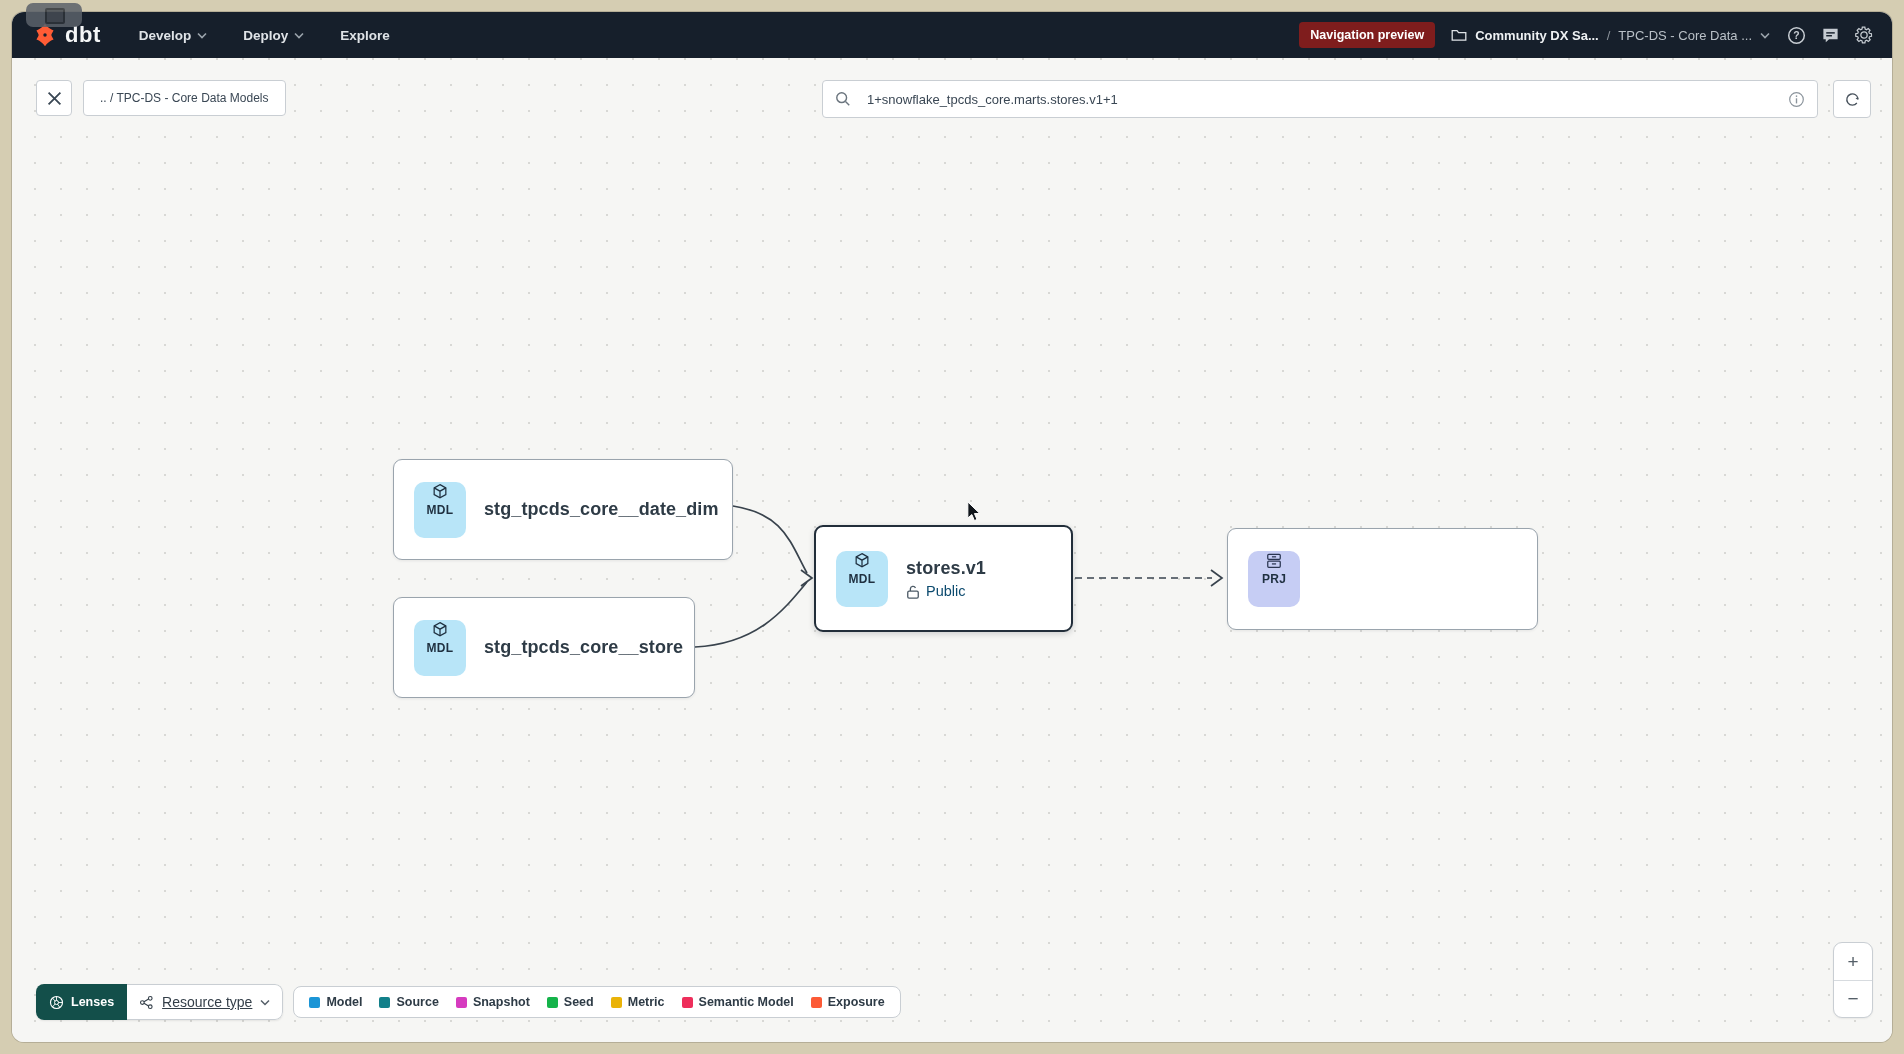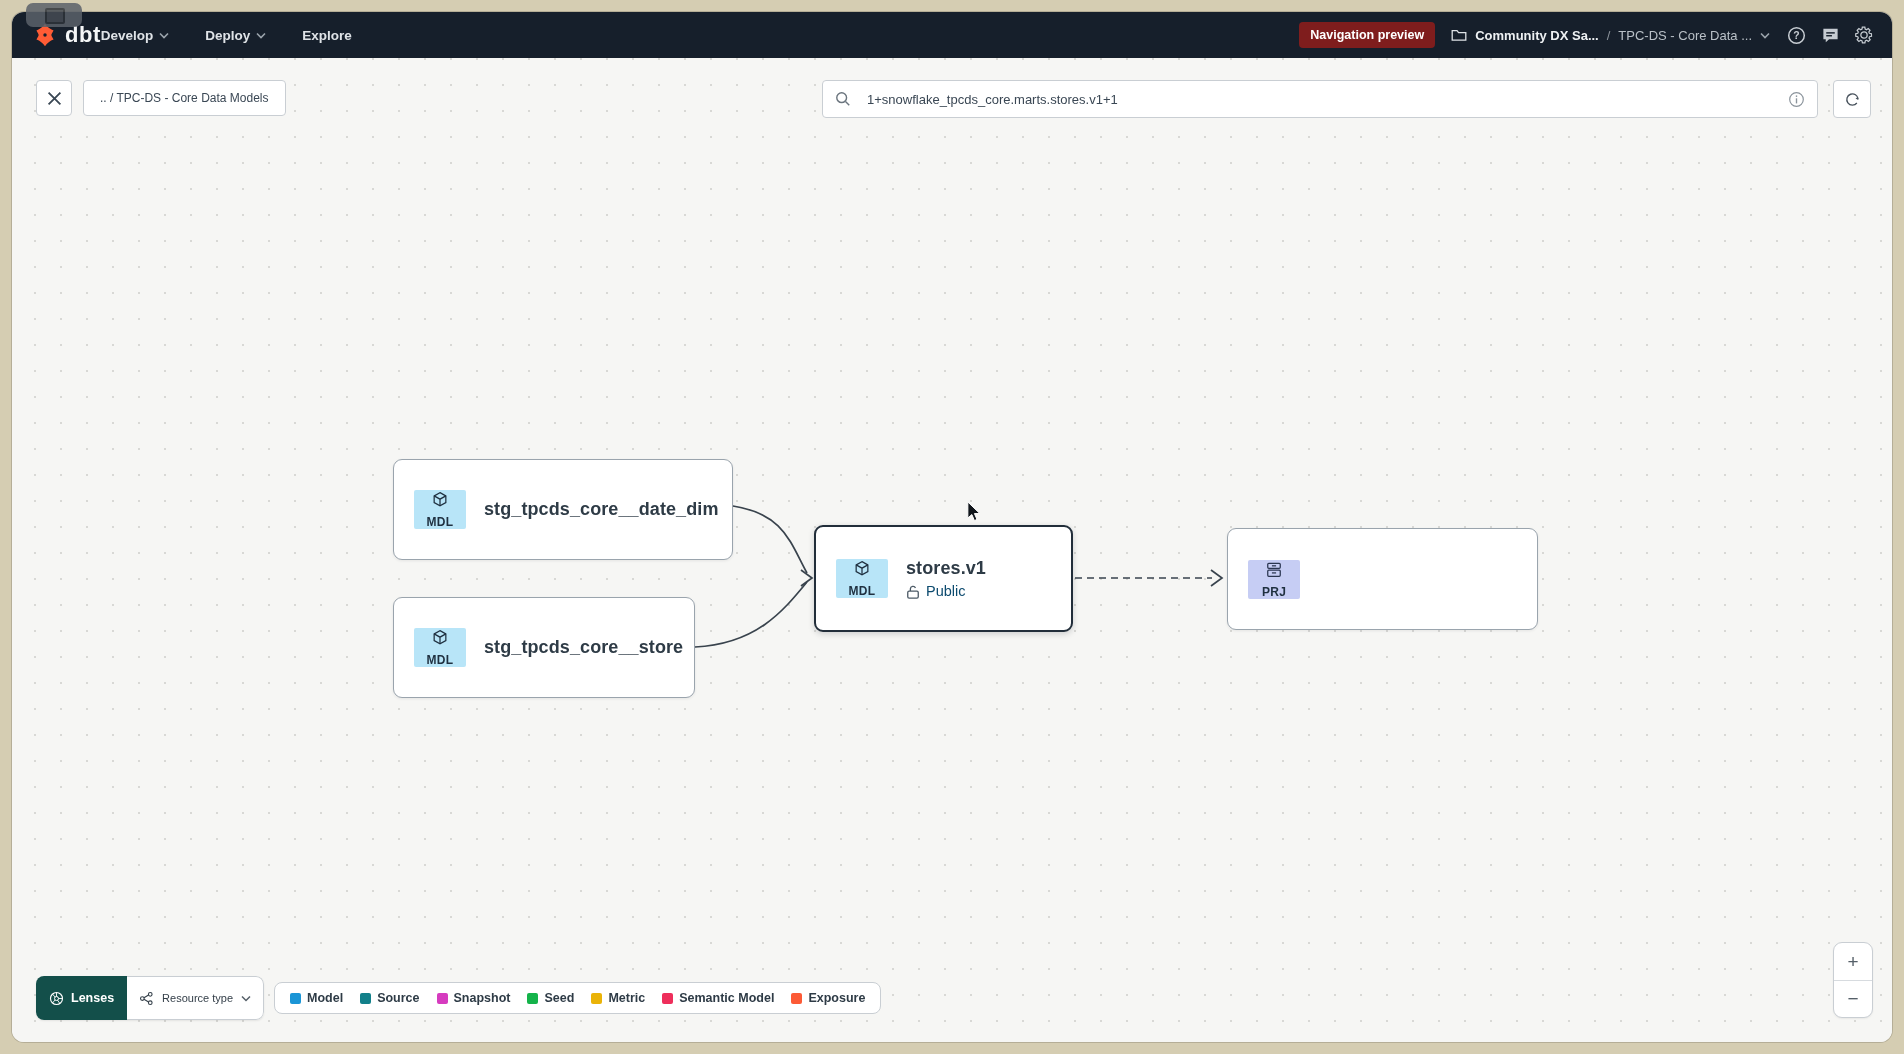--- a/index.html
+++ b/index.html
@@ -13,21 +13,21 @@
     display:flex; flex-direction:column;
   }
 
   
   .topnav{
     height:46px; flex:0 0 46px; background:#161f2b; display:flex; align-items:center;
     padding:0 18px 0 20px; color:#e6e9ec;
   }
   .brand{ display:flex; align-items:center; gap:7px; }
   .brand-text{ font-size:22px; font-weight:bold; color:#f4f6f7; letter-spacing:.5px; }
-  .menu{ display:flex; align-items:center; gap:36px; }
+  .menu{ display:flex; align-items:center; gap:36px; margin-left:38px; }
   .menu-item{ display:flex; align-items:center; gap:6px; font-size:13.5px; font-weight:bold; color:#dfe3e7; cursor:pointer; }
   .chev{ width:10px; height:7px; }
   .topnav-right{ margin-left:auto; display:flex; align-items:center; gap:16px; }
   .nav-preview{
     background:#7f1d1d; color:#fff; font-size:12.5px; font-weight:bold;
     padding:6px 11px; border-radius:4px; white-space:nowrap;
   }
   .acct-crumb{ display:flex; align-items:center; gap:8px; font-size:13px; white-space:nowrap; }
   .acct-crumb .proj{ font-weight:bold; color:#eef1f3; }
   .acct-crumb .sep{ color:#8b939b; }
@@ -60,48 +60,48 @@
   .refresh-btn{ left:1821px; top:22px; width:38px; height:38px; display:flex; align-items:center; justify-content:center; cursor:pointer; }
 
   
   .node{
     position:absolute; background:#fff; border:1px solid #9aa4ad; border-radius:9px;
     display:flex; align-items:center; gap:18px; padding:0 20px;
     box-shadow:0 1px 3px rgba(20,30,40,.08); cursor:pointer;
   }
   .node.selected{ border:2px solid #222e3a; box-shadow:0 2px 6px rgba(20,30,40,.18); }
   .node-badge{
-    width:52px; height:39px; border-radius:2px; flex:0 0 52px;
-    display:flex; flex-direction:column; align-items:center; justify-content:space-between; gap:1px;
+    width:52px; height:56px; border-radius:10px; flex:0 0 52px;
+    display:flex; flex-direction:column; align-items:center; justify-content:flex-start; gap:1px;
   }
   .node-badge .badge-label{ font-size:12px; font-weight:bold; color:#1f3040; letter-spacing:.3px; }
   .badge-mdl{ background:#b8e5f8; }
   .badge-prj{ background:#c6cdf4; }
   .node-title{ font-size:18px; color:#2e3b46; font-weight:bold; letter-spacing:.1px; }
   .node-col{ display:flex; flex-direction:column; gap:4px; }
   .node-sub{ display:flex; align-items:center; gap:6px; font-size:14.5px; color:#0c4a6e; }
   .node-subtitle{ font-size:13.5px; color:#3c4956; font-weight:bold; }
 
   .n-date-dim{ left:381px; top:401px; width:340px; height:101px; }
   .n-store{ left:381px; top:539px; width:302px; height:101px; }
   .n-stores{ left:802px; top:467px; width:259px; height:107px; }
   .n-prj{ left:1215px; top:470px; width:311px; height:102px; }
 
   .edges{ position:absolute; left:0; top:0; width:100%; height:100%; pointer-events:none; }
 
   
   .footer-left{ position:absolute; left:24px; bottom:22px; display:flex; align-items:center; gap:10px; }
-  .lens-group{ display:flex; align-items:stretch; height:44px; border-radius:8px; overflow:hidden; box-shadow:0 1px 2px rgba(0,0,0,.08); }
+  .lens-group{ display:flex; align-items:stretch; height:36px; border-radius:8px; overflow:hidden; box-shadow:0 1px 2px rgba(0,0,0,.08); }
   .lenses-btn{
     background:#134f4a; color:#fff; display:flex; align-items:center; gap:7px;
     padding:0 13px; font-size:12.5px; font-weight:bold; cursor:pointer;
   }
   .restype-btn{
     background:#fff; border:1px solid #c9ced3; border-left:none; border-radius:0 8px 8px 0;
-    display:flex; align-items:center; gap:8px; padding:0 12px; font-size:11px; color:#333e48; cursor:pointer;
+    display:flex; align-items:center; gap:8px; padding:0 12px; font-size:14px; color:#333e48; cursor:pointer;text-decoration:underline;
   }
   .legend{
     background:#fff; border:1px solid #c9ced3; border-radius:8px; height:32px;
     display:flex; align-items:center; gap:17px; padding:0 15px;
   }
   .legend-item{ display:flex; align-items:center; gap:6px; font-size:12.5px; color:#2e3b46; font-weight:bold; white-space:nowrap;text-align:right; }
   .swatch{ width:11px; height:11px; border-radius:2px; flex:0 0 11px; }
 
   .zoom-ctrl{
     position:absolute; right:19px; bottom:24px; width:40px; background:#fff;

